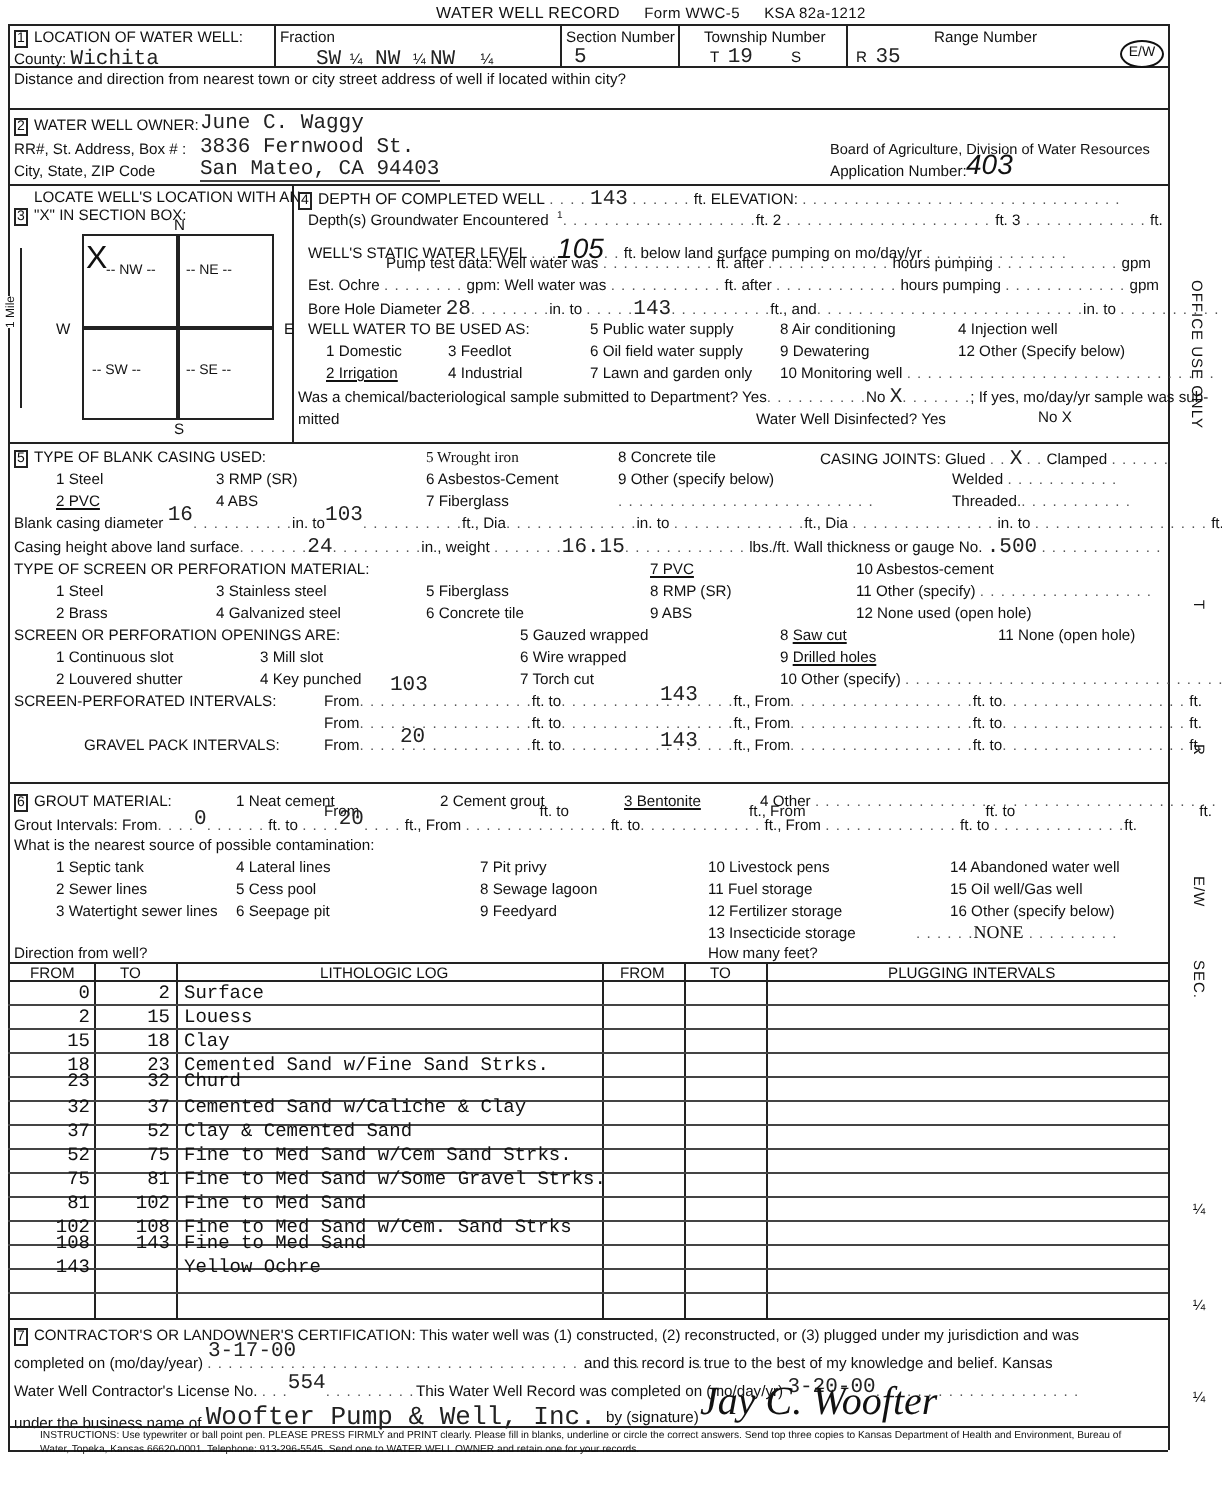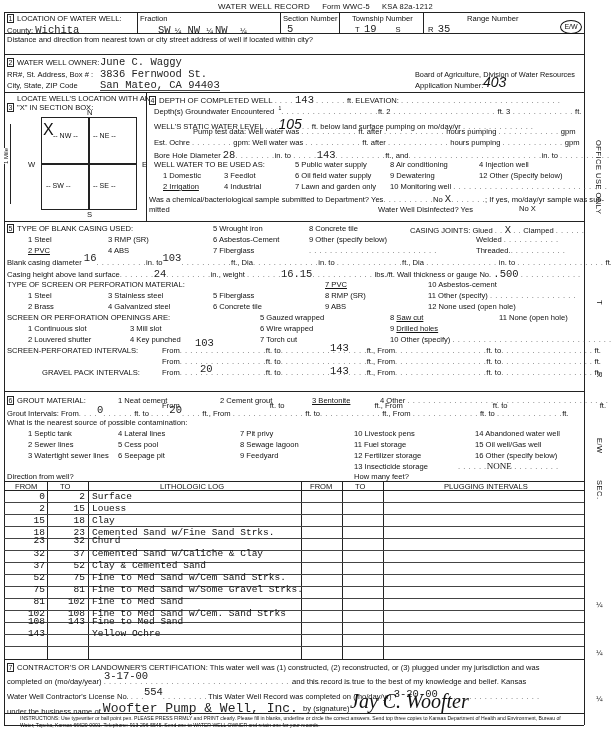--- a/index.html
+++ b/index.html
@@ -103,21 +103,21 @@
 <div class="abs" style="left:149px;top:205px;">mitted</div>
 <div class="abs" style="left:378px;top:205px;">Water Well Disinfected?  Yes</div>
 <div class="abs" style="left:519px;top:204px;">No X</div>
 <div class="hl" style="left:4px;top:221px;width:580px;"></div>
 
 <div class="abs" style="left:7px;top:224px;"><span class="sec-num">5</span><span>TYPE OF BLANK CASING USED:</span></div>
 <div class="abs" style="left:28px;top:235px;">1 Steel</div>
 <div class="abs u" style="left:28px;top:246px;">2 PVC</div>
 <div class="abs" style="left:108px;top:235px;">3 RMP (SR)</div>
 <div class="abs" style="left:108px;top:246px;">4 ABS</div>
-<div class="abs" style="left:213px;top:224px;">5 Wrought iron</div>
+<div class="abs" style="left:213px;top:224px;font-family:Liberation Serif, serif;">5 Wrought iron</div>
 <div class="abs" style="left:213px;top:235px;">6 Asbestos-Cement</div>
 <div class="abs" style="left:213px;top:246px;">7 Fiberglass</div>
 <div class="abs" style="left:309px;top:224px;">8 Concrete tile</div>
 <div class="abs" style="left:309px;top:235px;">9 Other (specify below)</div>
 <div class="abs dots" style="left:309px;top:246px;">. . . . . . . . . . . . . . . . . . . . . . . . .</div>
 <div class="abs" style="left:410px;top:224px;"><span>CASING JOINTS: Glued</span> <span class="dots">. .</span> <span class="fill">X</span> <span class="dots">. .</span> <span>Clamped</span> <span class="dots">. . . . . .</span></div>
 <div class="abs" style="left:476px;top:235px;"><span>Welded</span> <span class="dots">. . . . . . . . . . .</span></div>
 <div class="abs" style="left:476px;top:246px;"><span>Threaded.</span><span class="dots">. . . . . . . . . . .</span></div>
 <div class="abs" style="left:7px;top:256px;"><span>Blank casing diameter</span> <span class="fill" style="position:relative;top:-4px;">16</span><span class="dots">. . . . . . . . . .</span><span>in. to</span><span class="fill" style="position:relative;top:-4px;">103</span><span class="dots">. . . . . . . . . .</span><span>ft., Dia</span><span class="dots">. . . . . . . . . . . . .</span><span>in. to</span> <span class="dots">. . . . . . . . . . . . .</span><span>ft., Dia</span> <span class="dots">. . . . . . . . . . . . . .</span> <span>in. to</span> <span class="dots">. . . . . . . . . . . . . . . . .</span> ft.</div>
 <div class="abs" style="left:7px;top:268px;"><span>Casing height above land surface</span><span class="dots">. . . . . . .</span><span class="fill">24</span><span class="dots">. . . . . . . . .</span><span>in., weight</span> <span class="dots">. . . . . . .</span><span class="fill">16.15</span><span class="dots">. . . . . . . . . . . .</span> <span>lbs./ft. Wall thickness or gauge No.</span> <span class="fill">.500</span> <span class="dots">. . . . . . . . . . . .</span></div>

